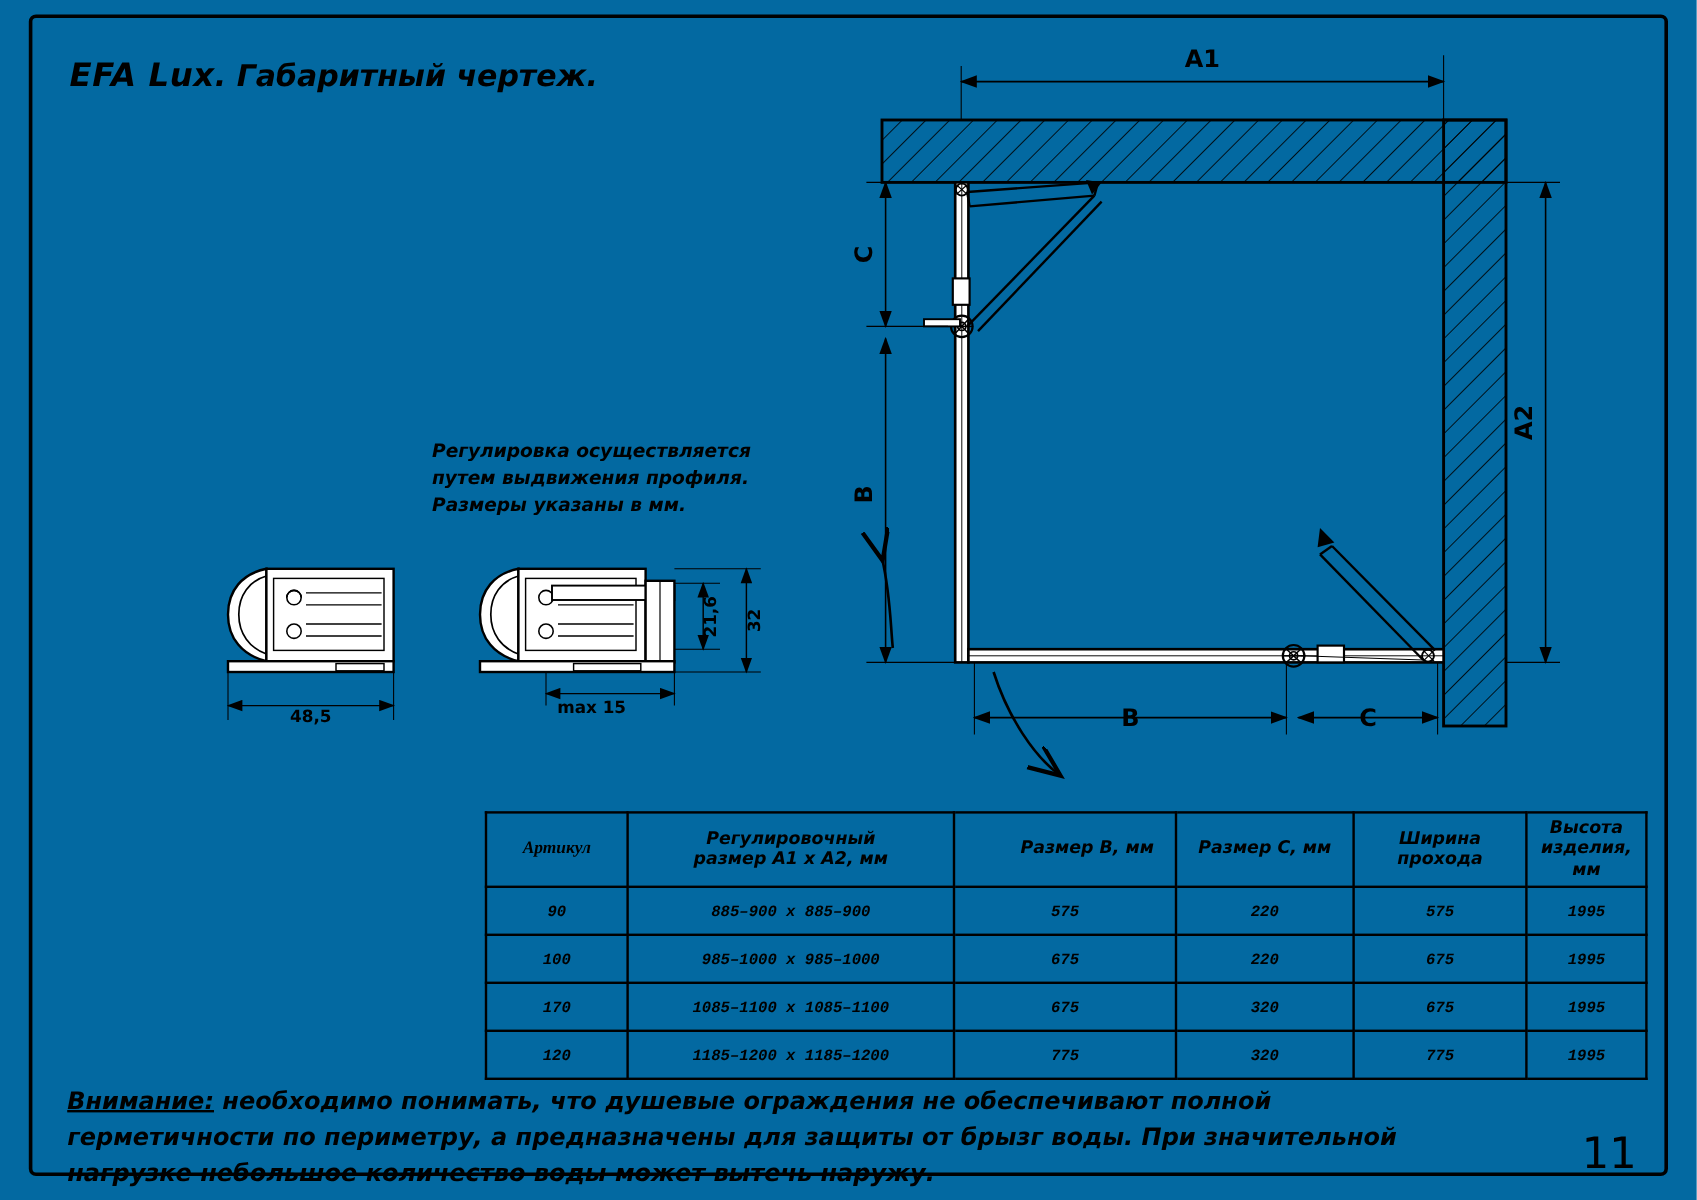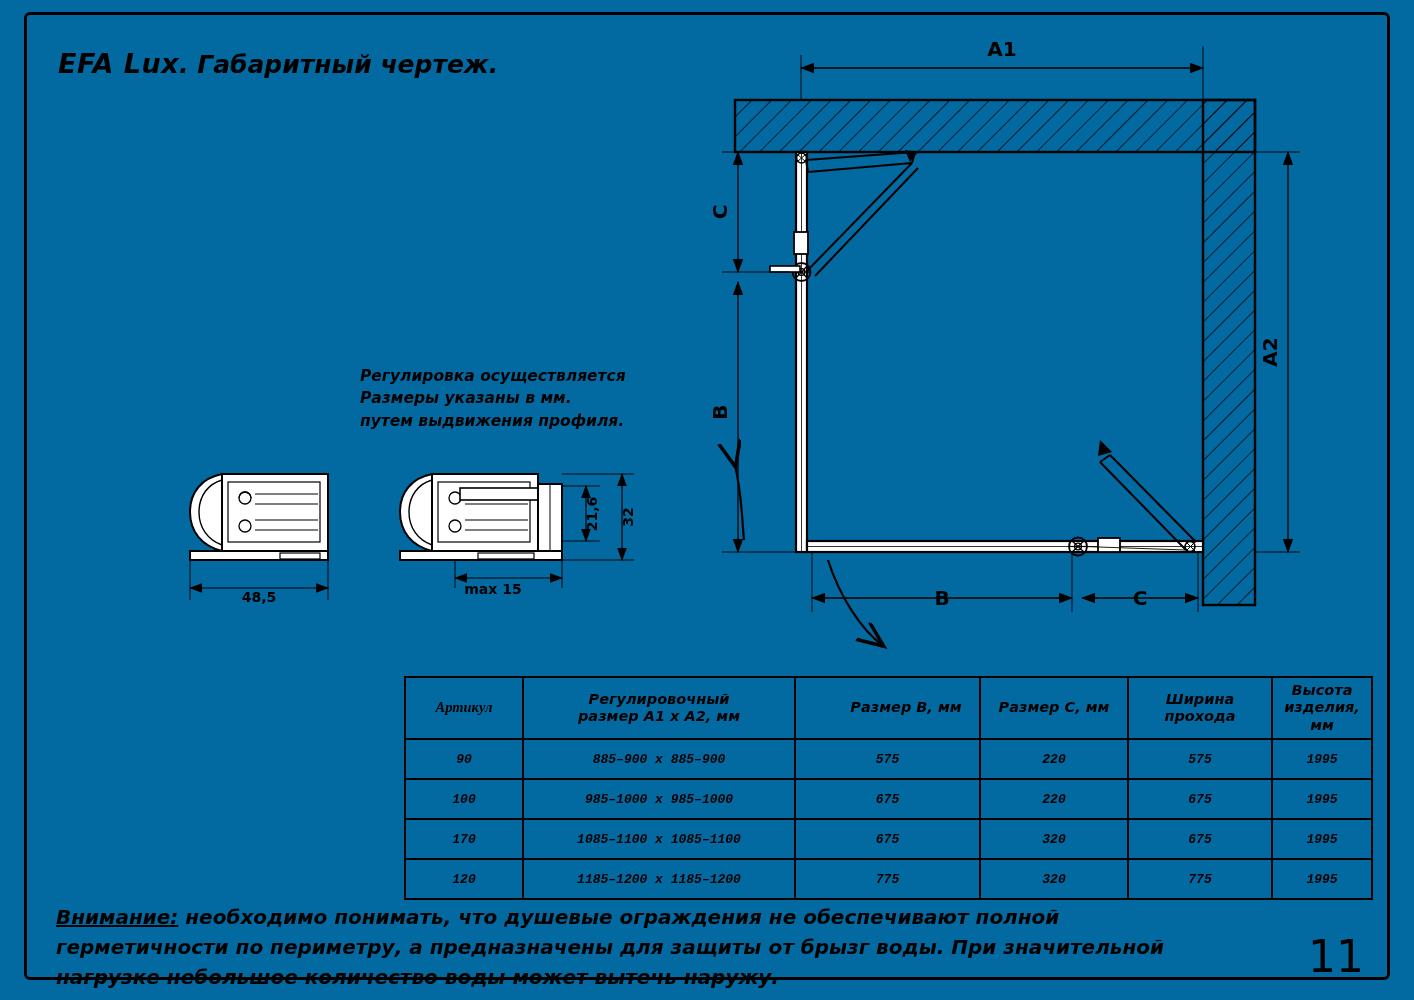--- a/index.html
+++ b/index.html
@@ -15,39 +15,39 @@
   .tbl th{font-size:14.5px;line-height:1.2;}
   .tbl td{font-size:13px;height:30px;font-family:Liberation Mono, monospace;}
   .tbl .c0{width:104px;font-family:Liberation Serif, serif;}
   .tbl .c1{width:258px;}
   .tbl .c2{width:134px;padding-left:43px;}
   .tbl .c3{width:134px;}
   .tbl .c4{width:130px;}
   .tbl .c5{width:86px;text-align:center;}
   .warn{position:absolute;left:56px;top:902px;width:1180px;font-style:italic;font-weight:bold;font-size:20px;line-height:1.5;}
   .warn u{text-decoration:underline;}
-  .pageno{position:absolute;right:50px;bottom:18px;font-size:44px;font-weight:normal;font-family:"DejaVu Sans",sans-serif;}
+  .pageno{position:absolute;right:50px;bottom:18px;font-size:36px;font-weight:normal;font-family:"DejaVu Sans",sans-serif;}
   text{font-family:"DejaVu Sans",sans-serif;}
   .dimtxt{font-size:20px;font-weight:bold;}
   .smtxt{font-size:14px;font-weight:bold;}
 </style>
 </head>
 <body>
 
 <div id="page">
   <div class="frame"></div>
 
   <div class="title">
     <span class="brand">EFA Lux</span><span>. Габаритный чертеж.</span>
   </div>
 
   <div class="note-adj">
     <div>Регулировка осуществляется</div>
+    <div>путем выдвижения профиля.</div>
     <div>Размеры указаны в мм.</div>
-    <div>путем выдвижения профиля.</div>
   </div>
 
   <svg width="1414" height="1000">
     <defs>
       <pattern id="hatch" width="14" height="14" patternTransform="rotate(45)" patternUnits="userSpaceOnUse">
         <line x1="0" y1="0" x2="0" y2="14" stroke="#000" stroke-width="1.4"></line>
       </pattern>
       <marker id="arrEnd" markerWidth="12" markerHeight="12" refX="10" refY="4" orient="auto">
         <path d="M0,0 L11,4 L0,8 z" fill="#000"></path>
       </marker>

